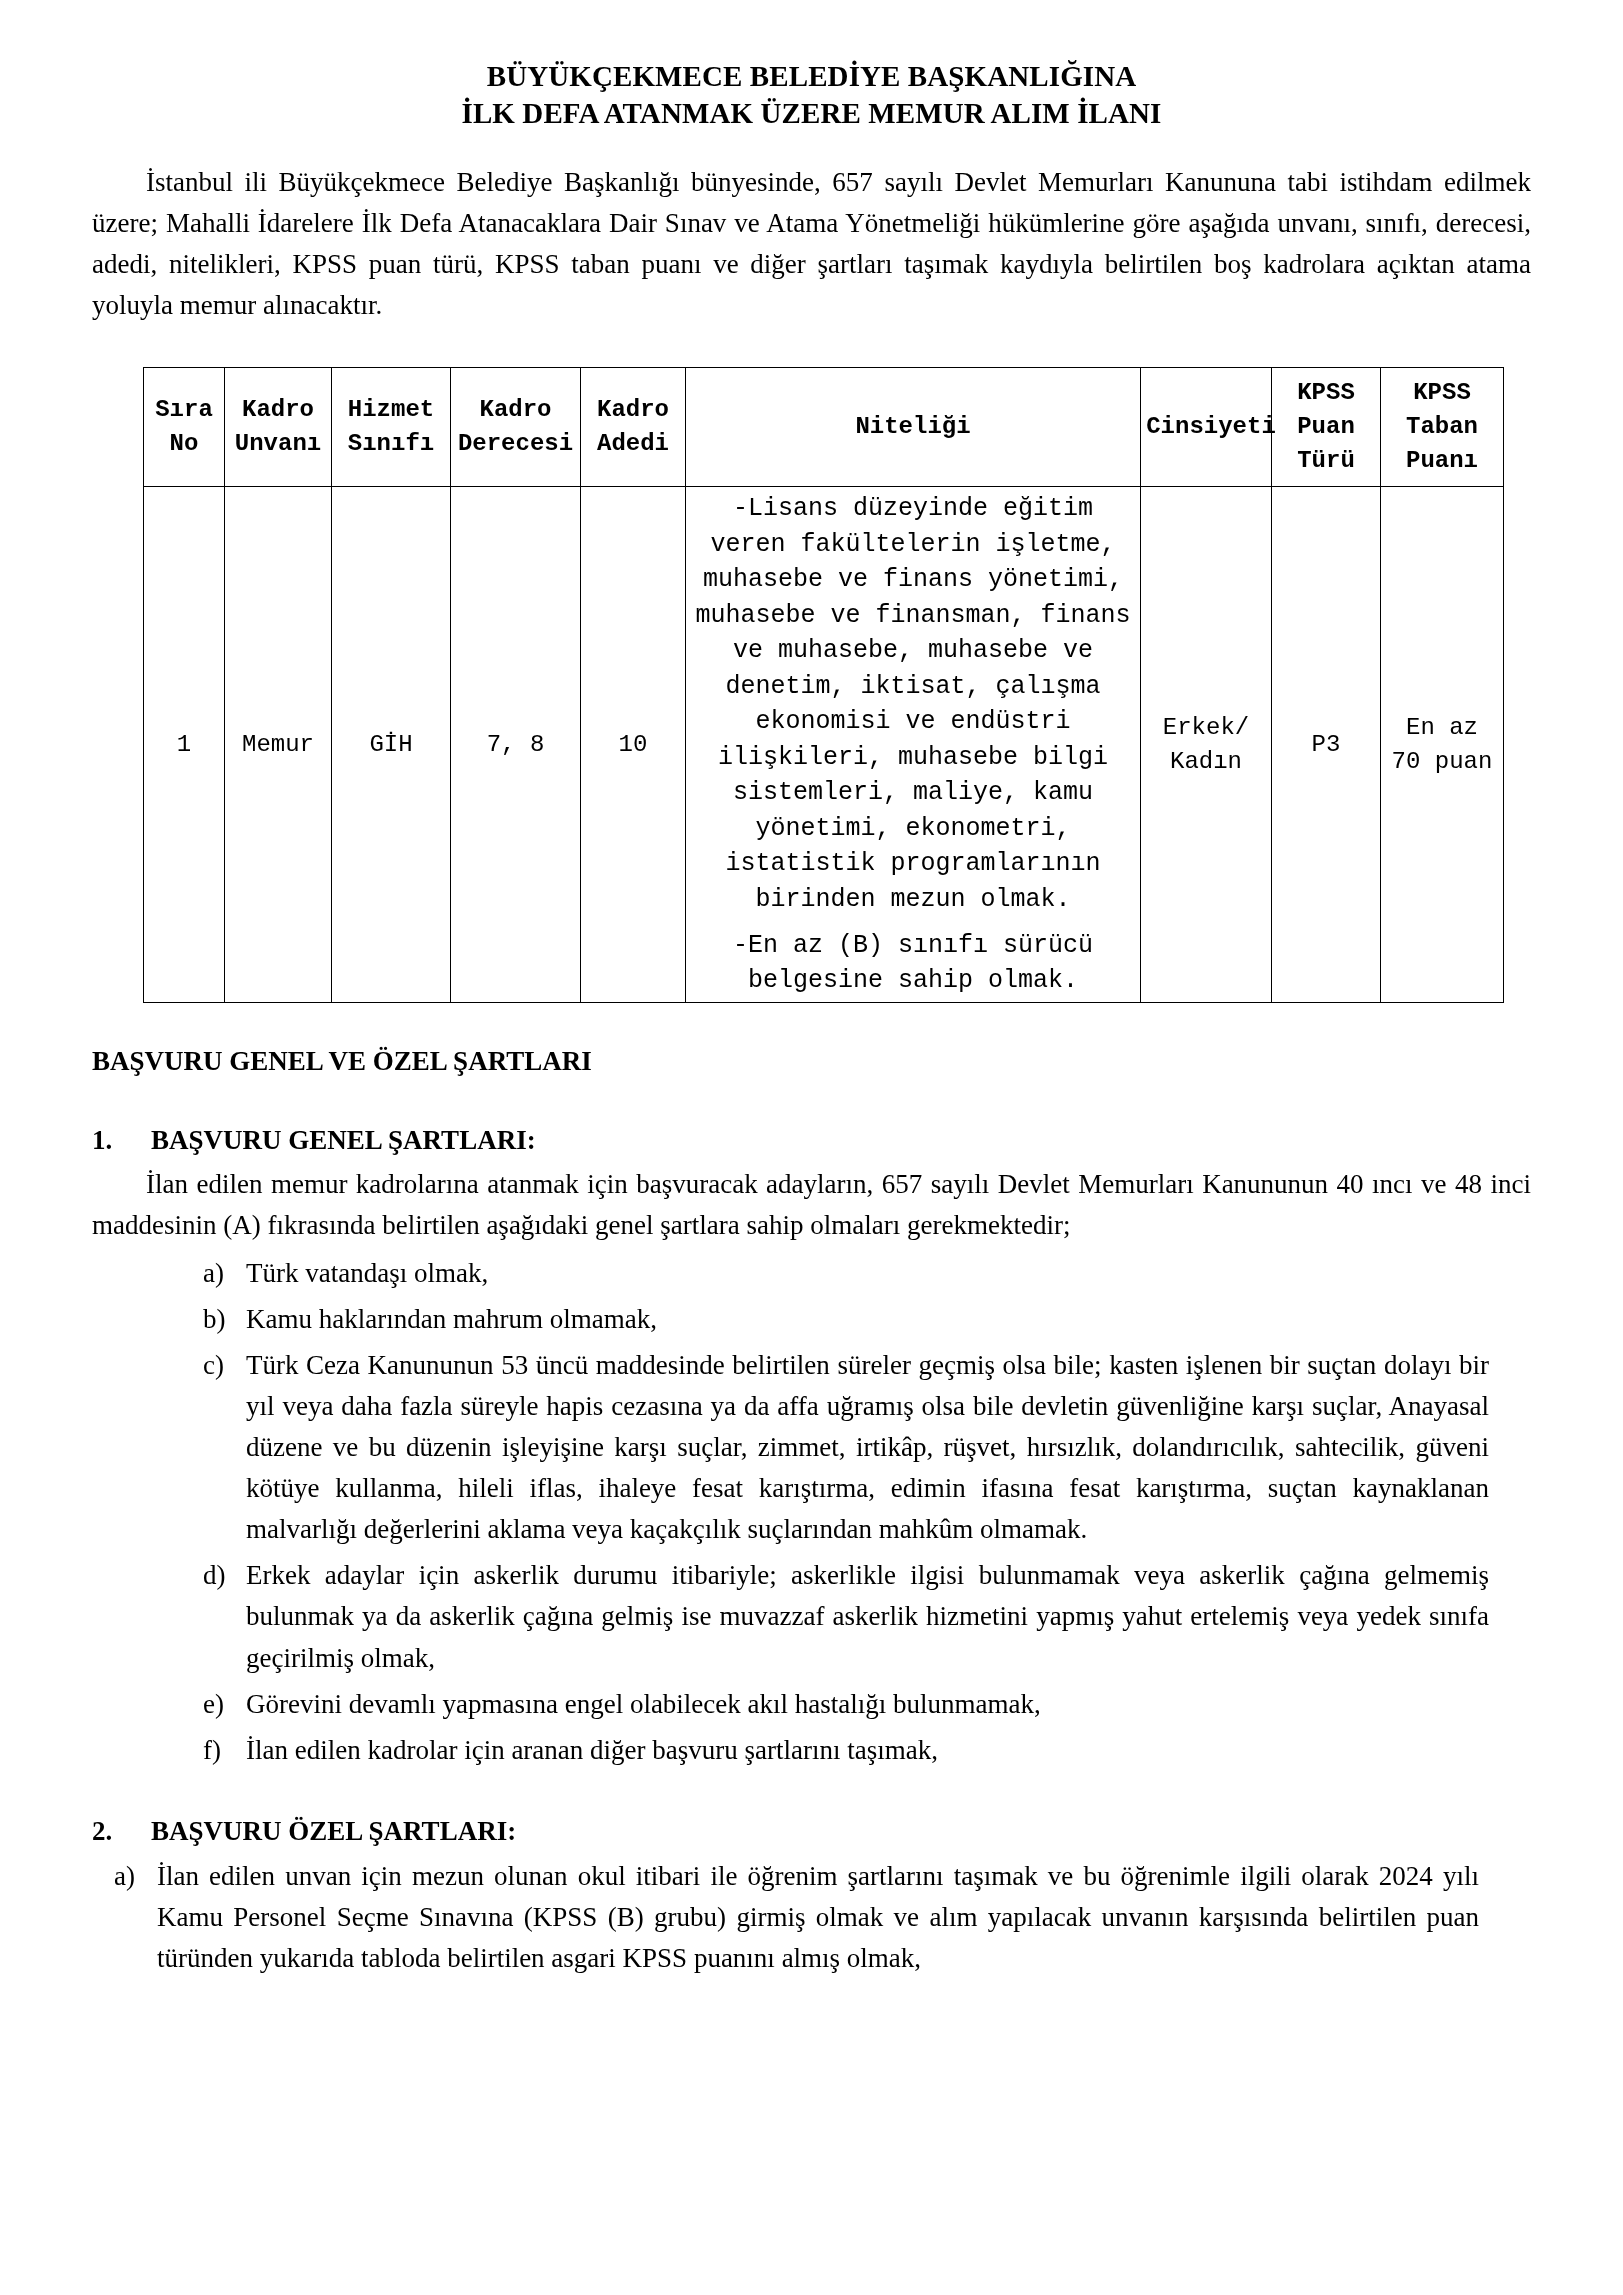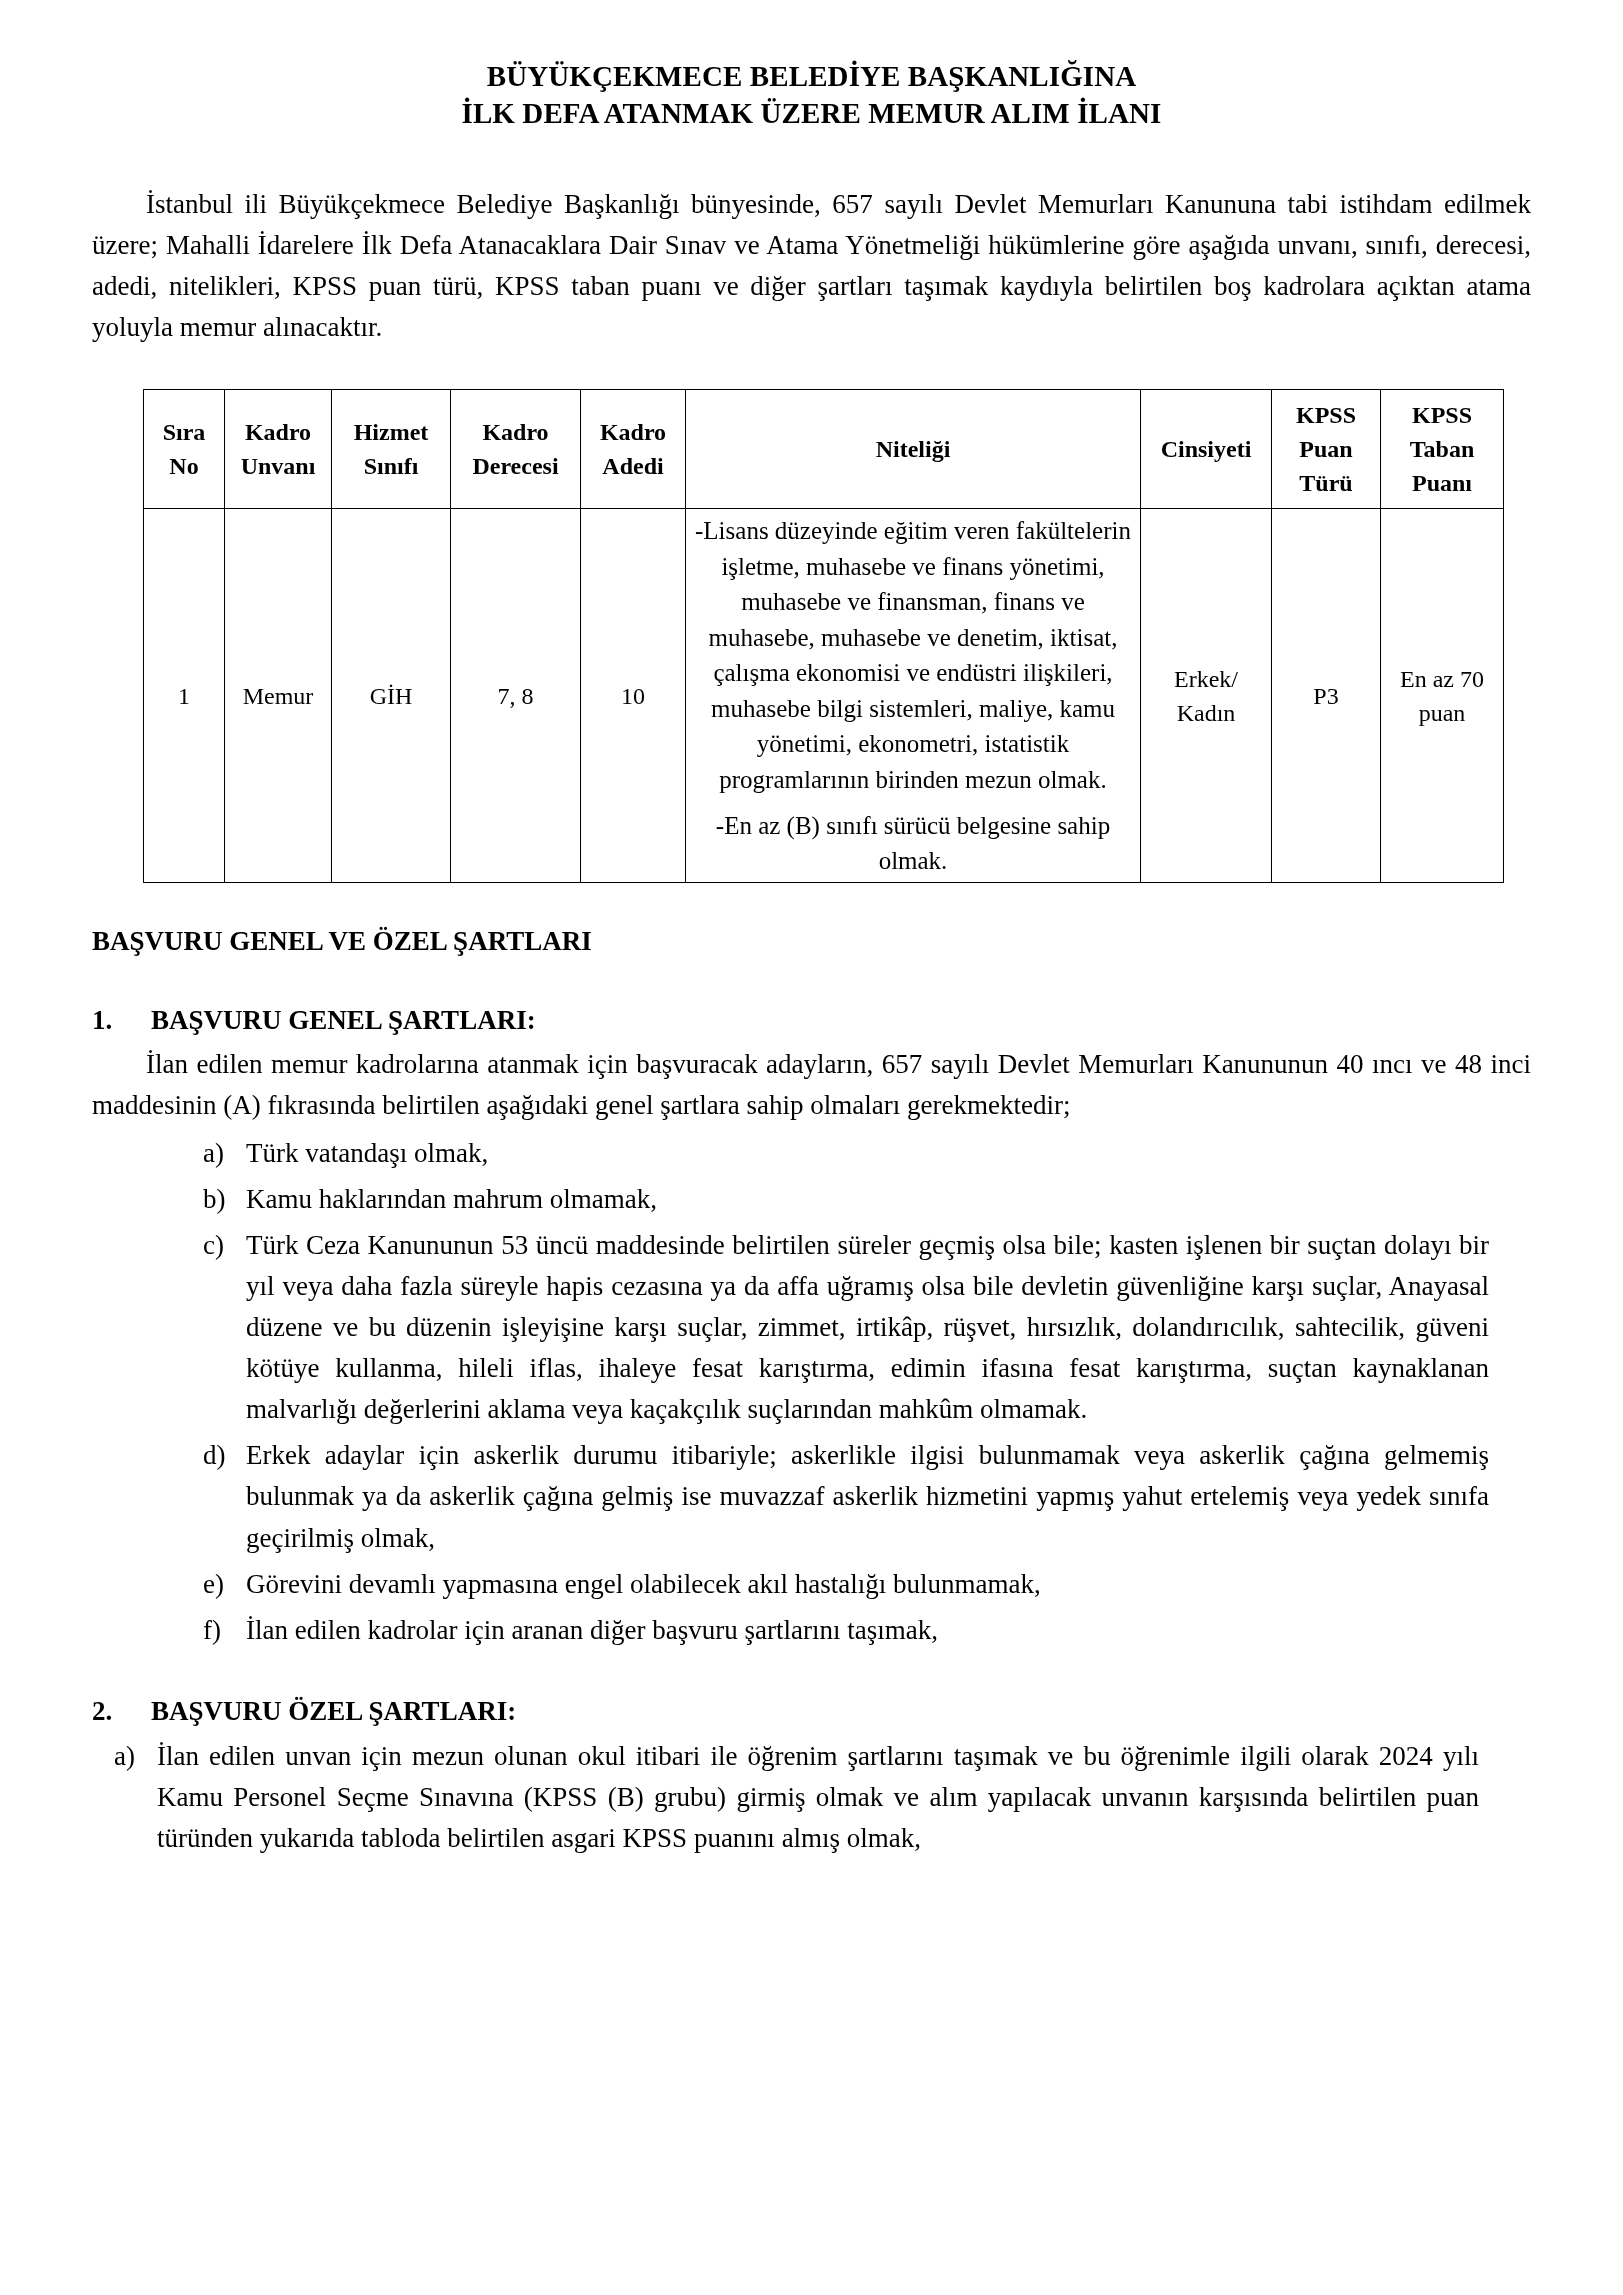--- a/index.html
+++ b/index.html
@@ -23,35 +23,36 @@
     text-align: center;
     font-weight: bold;
     font-size: 29px;
     line-height: 1.28;
     letter-spacing: 0.1px;
     margin: 0 0 5px 0;
   }
   .doc-title .line2 { display: block; }
 
   .intro {
-    margin: 52px 0 0 0;
+    margin: 30px 0 0 0;
     font-size: 27px;
     line-height: 1.52;
     text-align: justify;
     text-indent: 54px;
     text-justify: inter-word;
   }
 
   
   table.kadro {
     margin: 41px 0 0 51px;
     border-collapse: collapse;
     width: 1186px;
     table-layout: fixed;
     font-size: 24px;
+    font-family: Liberation Mono, monospace;
   }
   table.kadro th,
   table.kadro td {
     border: 1.3px solid #000;
     padding: 3.9px 5.2px;
     vertical-align: middle;
     text-align: center;
     line-height: 1.42;
   }
   table.kadro thead th {

